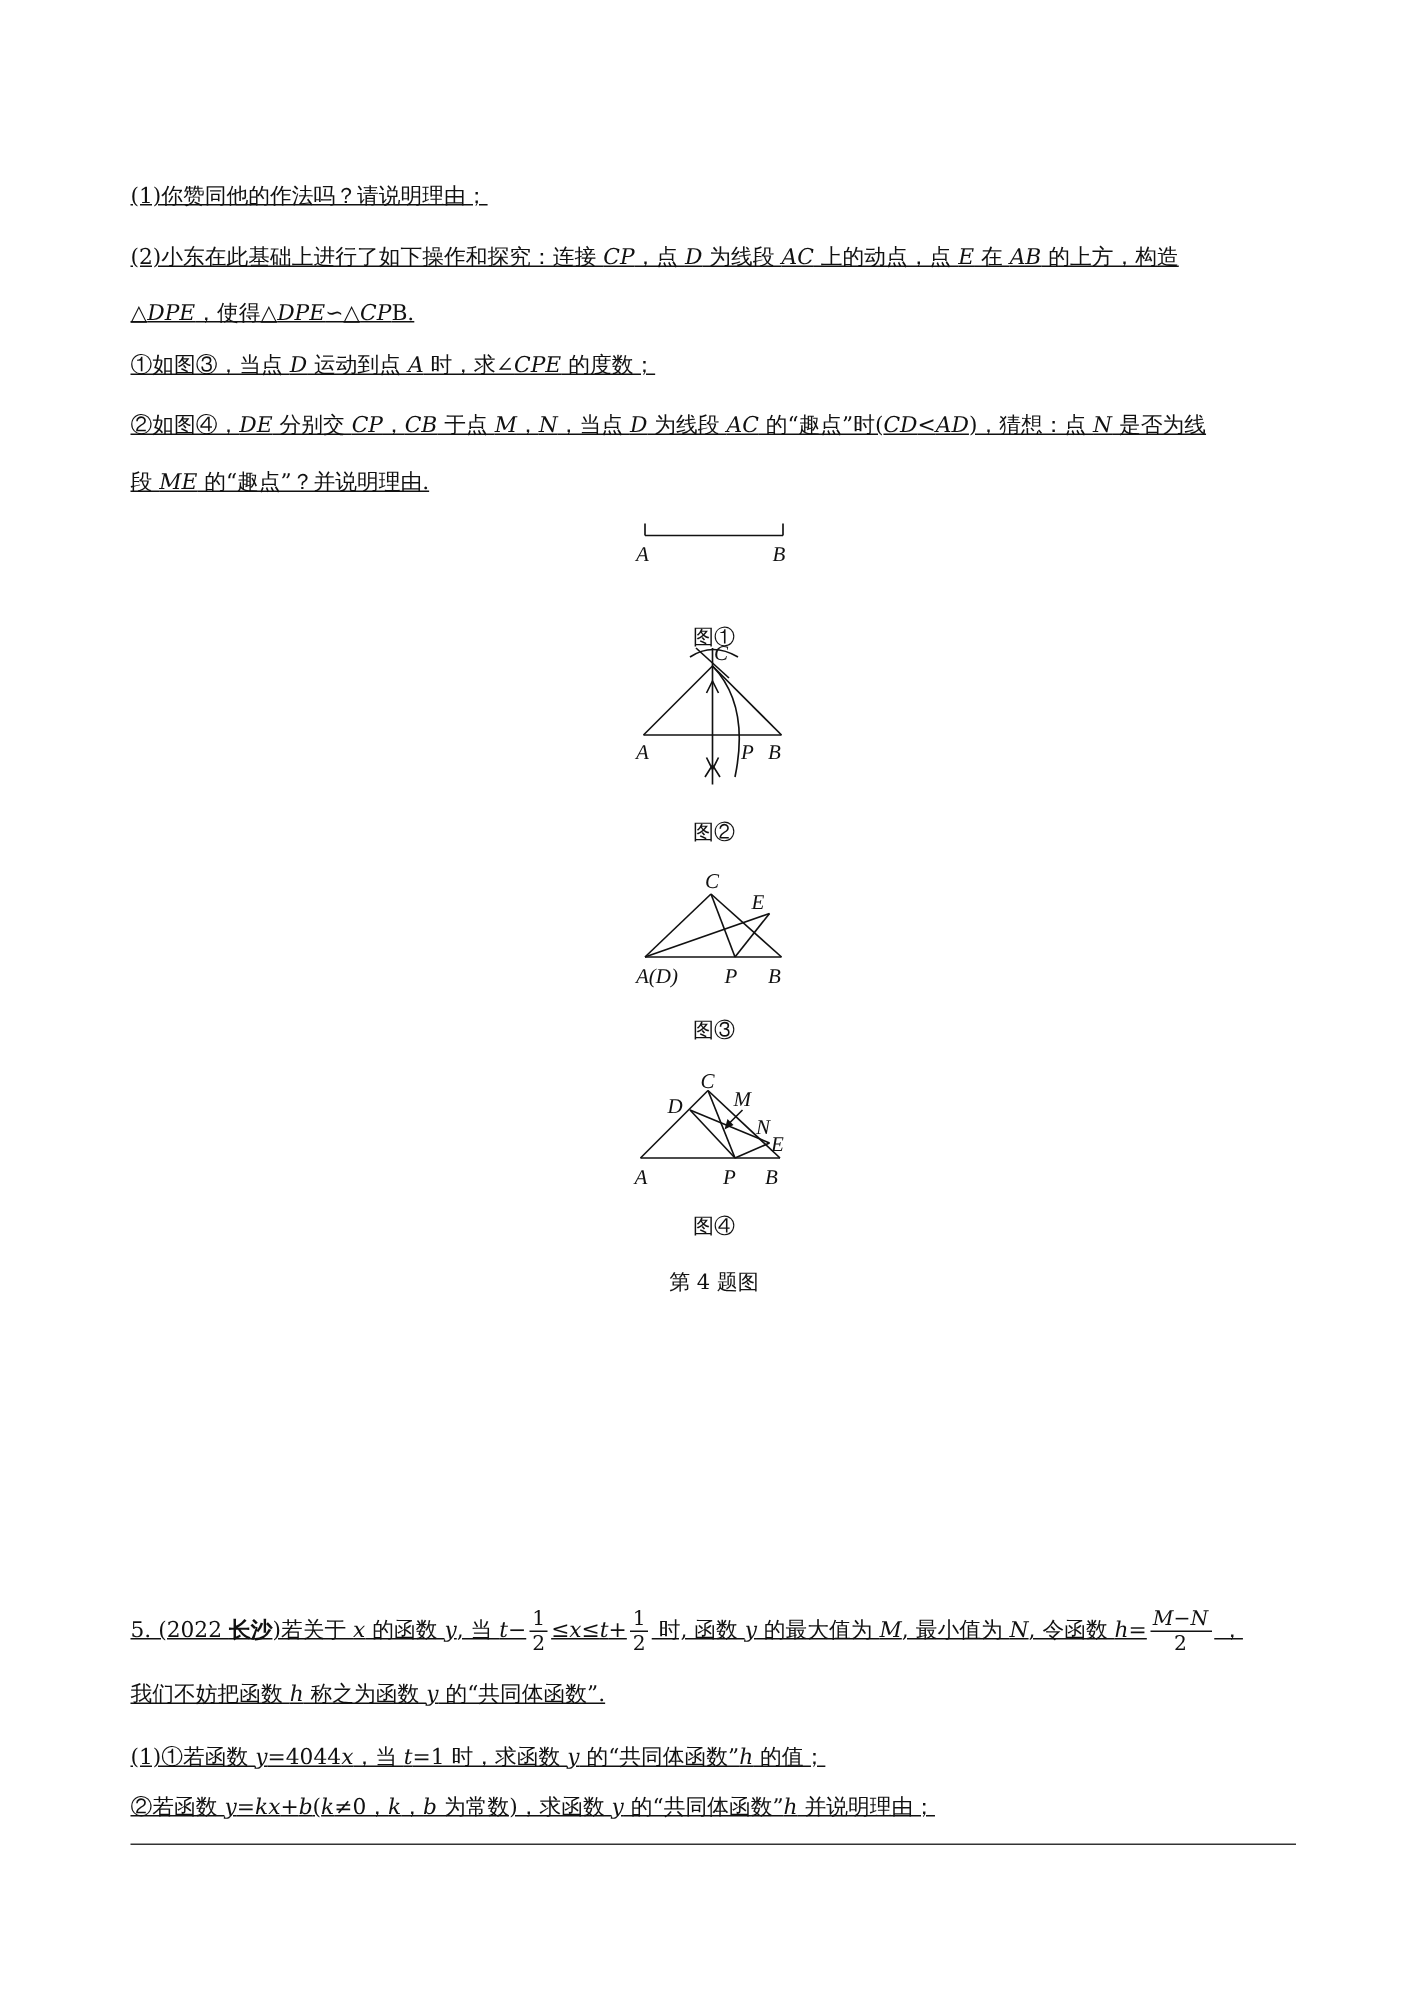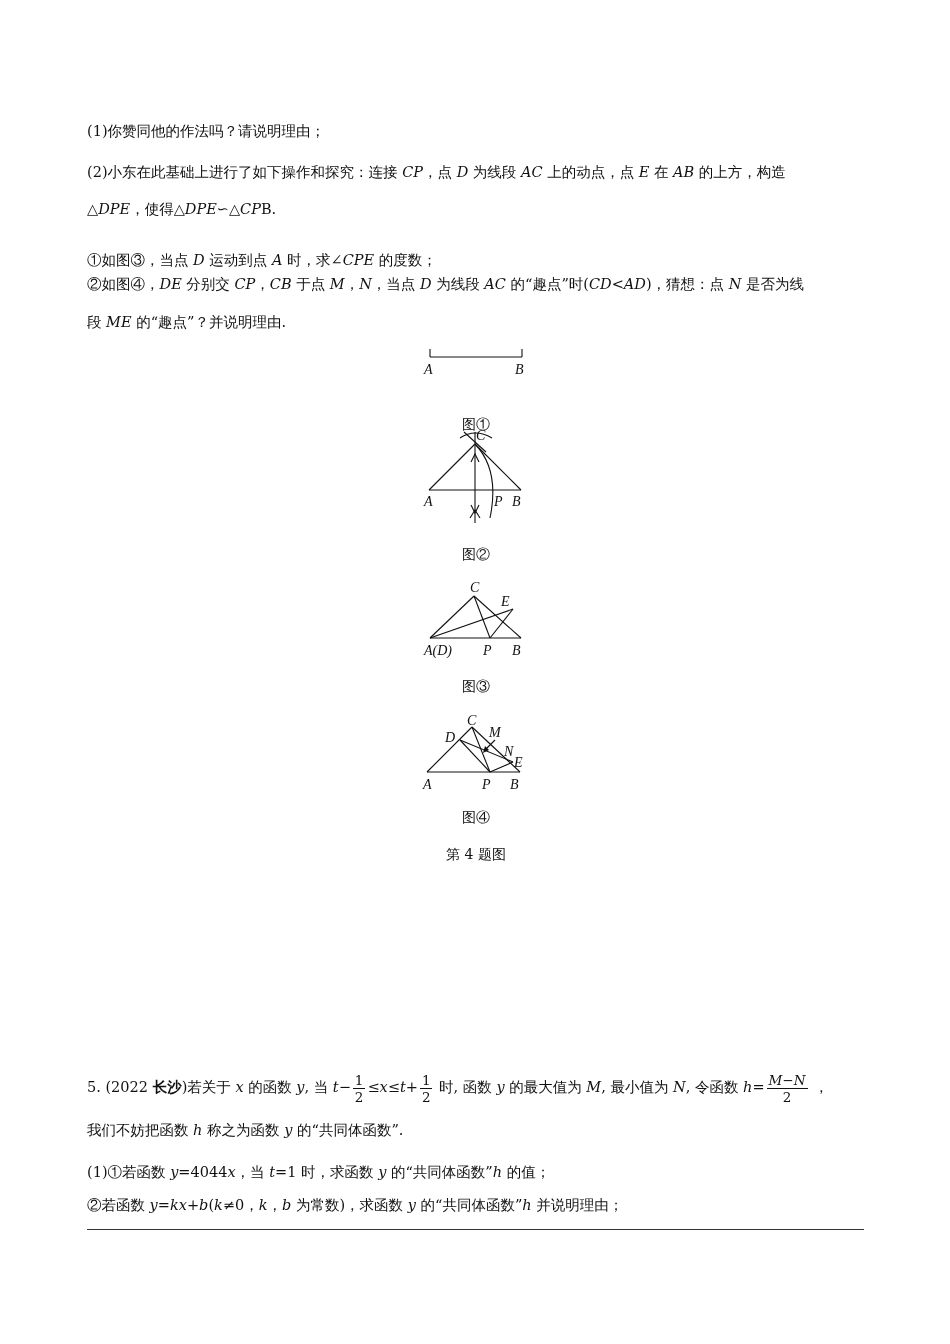--- a/index.html
+++ b/index.html
@@ -1,18 +1,18 @@
 <!DOCTYPE html>
 <html><head>
 <meta charset="utf-8">
 <style>
   html, body { margin:0; padding:0; background:#ffffff; }
   body { width:950px; height:1344px; position:relative; overflow:hidden;
          font-family:"DejaVu Serif","Liberation Serif",serif; color:#111; }
-  .line { position:absolute; left:87px; font-size:14.5px; line-height:20px; white-space:nowrap; }
+  .line { position:absolute; left:87px; font-size:14.5px; line-height:20px; white-space:nowrap;text-decoration:underline; }
   .line i, .it { font-style:italic; }
   .fig { position:absolute; }
   .cap { position:absolute; font-size:14px; text-align:center; width:120px; left:416px; }
   .rule { position:absolute; left:87px; width:777px; top:1229px; border-top:1.3px solid #333; }
   .frac { display:inline-block; vertical-align:middle; text-align:center; margin:0 2px; font-size:13.5px; }
   .frac span { display:block; line-height:16px; }
   .frac .num { border-bottom:1px solid #111; padding:0 2px; }
   svg text { font-family:"Liberation Serif","DejaVu Serif",serif; font-style:italic; font-size:14px; fill:#111; }
 </style>
 </head>
@@ -22,21 +22,21 @@
   <span>(1)你赞同他的作法吗？请说明理由；</span>
 </div>
 
 <div class="line" style="top:162px;">
   <span>(2)小东在此基础上进行了如下操作和探究：连接 </span><i>CP</i><span>，点 </span><i>D</i><span> 为线段 </span><i>AC</i><span> 上的动点，点 </span><i>E</i><span> 在 </span><i>AB</i><span> 的上方，构造</span>
 </div>
 <div class="line" style="top:199px;">
   <span>△</span><i>DPE</i><span>，使得△</span><i>DPE</i><span>∽△</span><i>CP</i><span>B.</span>
 </div>
 
-<div class="line" style="top:250px;">
+<div class="line" style="top:234px;">
   <span>①如图③，当点 </span><i>D</i><span> 运动到点 </span><i>A</i><span> 时，求∠</span><i>CPE</i><span> 的度数；</span>
 </div>
 
 <div class="line" style="top:274px;">
   <span>②如图④，</span><i>DE</i><span> 分别交 </span><i>CP</i><span>，</span><i>CB</i><span> 于点 </span><i>M</i><span>，</span><i>N</i><span>，当点 </span><i>D</i><span> 为线段 </span><i>AC</i><span> 的“趣点”时(</span><i>CD</i><span>&lt;</span><i>AD</i><span>)，猜想：点 </span><i>N</i><span> 是否为线</span>
 </div>
 <div class="line" style="top:312px;">
   <span>段 </span><i>ME</i><span> 的“趣点”？并说明理由.</span>
 </div>
 

